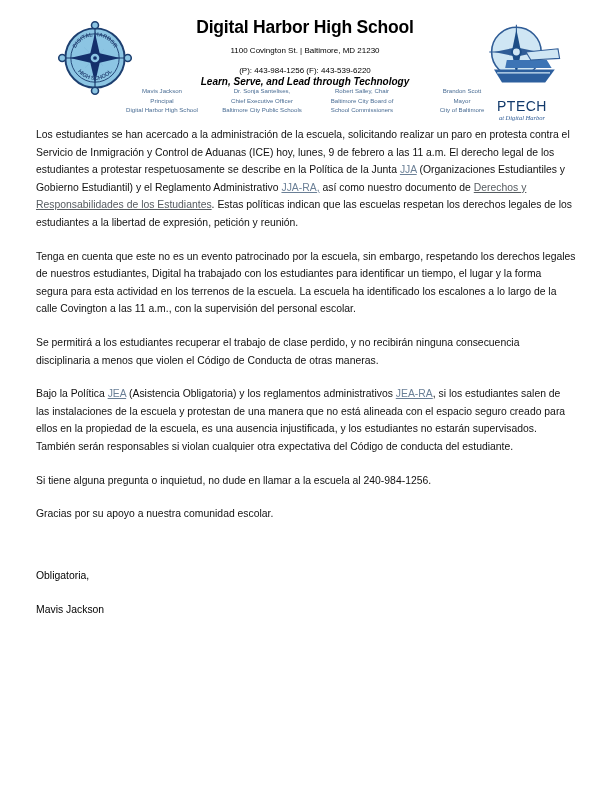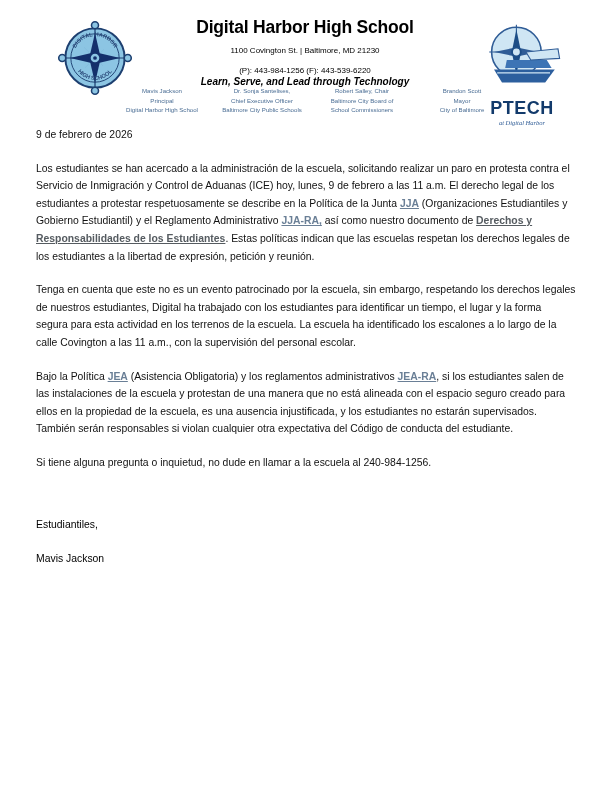--- a/index.html
+++ b/index.html
@@ -100,21 +100,20 @@
     margin: 0 0 16px 0;
     color: #111;
     text-align: left;
   }
   .date-line { margin-bottom: 17px; }
   .salutation { margin-bottom: 17px; }
 
   a.doclink {
     color: #6a7f96;
     text-decoration: underline;
-    font-weight: bold;
   }
   a.doclink.gray {
     color: #555b60;
   }
   .emph-underline {
     color: #111;
   }
 
   .sig-block { margin-top: 44px; }
   .sig-block p {
@@ -183,21 +182,21 @@
       <polygon points="48,68 53,44 48,40 43,44" fill="#1d4e87"></polygon>
       <polygon points="20,40 44,45 48,40 44,35" fill="#2f5c96"></polygon>
       <polygon points="76,40 52,45 48,40 52,35" fill="#2f5c96"></polygon>
       <circle cx="48" cy="40" r="5.5" fill="#cfe6f4" stroke="#1d4e87" stroke-width="2.4"></circle>
 
       <path d="M20,62 L96,62 L84,78 L30,78 Z" fill="#2c5f9e"></path>
       <path d="M36,50 L86,50 L92,60 L34,60 Z" fill="#3d74b5"></path>
       <path d="M60,40 L100,36 L102,48 L66,50 Z" fill="#cfe6f4" stroke="#2f5c96" stroke-width="1.4"></path>
       <line x1="24" y1="66" x2="90" y2="66" stroke="#cfe6f4" stroke-width="1.6"></line>
     </svg>
-    <div class="ptech-word" style="font-size:18px;color:#123a6b;font-weight:bold;margin-top:-6px;">PTECH</div>
+    <div class="ptech-word" style="font-size:14px;color:#123a6b;font-weight:normal;margin-top:-6px;">PTECH</div>
     <div style="font-family:'Liberation Serif',serif;font-style:italic;font-size:6.5px;color:#2f5c96;">at Digital Harbor</div>
   </div>
 
   <div class="officials">
     <div class="official">
       <div class="nm">Mavis Jackson</div>
       <div>Principal</div>
       <div>Digital Harbor High School</div>
     </div>
     <div class="official">
@@ -213,30 +212,31 @@
     <div class="official">
       <div class="nm">Brandon Scott</div>
       <div>Mayor</div>
       <div>City of Baltimore</div>
     </div>
   </div>
 </div>
 
 <div class="doc-body">
 
-  <p class="para date-line">9 de febrero de 2026</p>
 
 
   <p class="para"><span>Los estudiantes se han acercado a la administración de la escuela, solicitando realizar un paro en protesta contra el Servicio de Inmigración y Control de Aduanas (ICE) hoy, lunes, 9 de febrero a las 11 a.m. El derecho legal de los estudiantes a protestar respetuosamente se describe en la Política de la Junta </span><a href="#" class="doclink">JJA</a><span> (Organizaciones Estudiantiles y Gobierno Estudiantil) y el Reglamento Administrativo </span><a href="#" class="doclink">JJA-RA,</a><span> así como nuestro documento de </span><a href="#" class="doclink gray">Derechos y Responsabilidades de los Estudiantes</a><span>. Estas políticas indican que las escuelas respetan los derechos legales de los estudiantes a la libertad de expresión, petición y reunión.</span></p>
 
   <p class="para">Tenga en cuenta que este no es un evento patrocinado por la escuela, sin embargo, respetando los derechos legales de nuestros estudiantes, Digital ha trabajado con los estudiantes para identificar un tiempo, el lugar y la forma segura para esta actividad en los terrenos de la escuela. La escuela ha identificado los escalones a lo largo de la calle Covington a las 11 a.m., con la supervisión del personal escolar.</p>
 
+  <p class="para">Se permitirá a los estudiantes recuperar el trabajo de clase perdido, y no recibirán ninguna consecuencia disciplinaria a menos que violen el Código de Conducta de otras maneras.</p>
 
   <p class="para"><span>Bajo la Política </span><a href="#" class="doclink">JEA</a><span> (Asistencia Obligatoria) y los reglamentos administrativos </span><a href="#" class="doclink">JEA-RA</a><span>, si los estudiantes salen de las instalaciones de la escuela y protestan de una manera que no está alineada con el espacio seguro creado para ellos en la propiedad de la escuela, es </span><span class="emph-underline">una ausencia injustificada, y los estudiantes no estarán supervisados.</span><span> También serán responsables si violan cualquier otra expectativa del Código de conducta del estudiante.</span></p>
 
   <p class="para">Si tiene alguna pregunta o inquietud, no dude en llamar a la escuela al 240-984-1256.</p>
 
+  <p class="para">Gracias por su apoyo a nuestra comunidad escolar.</p>
 
   <div class="sig-block">
-    <p>Estudiantiles,</p>
+    <p>Obligatoria,</p>
     <p>Mavis Jackson</p>
   </div>
 </div>
 
 </body></html>

